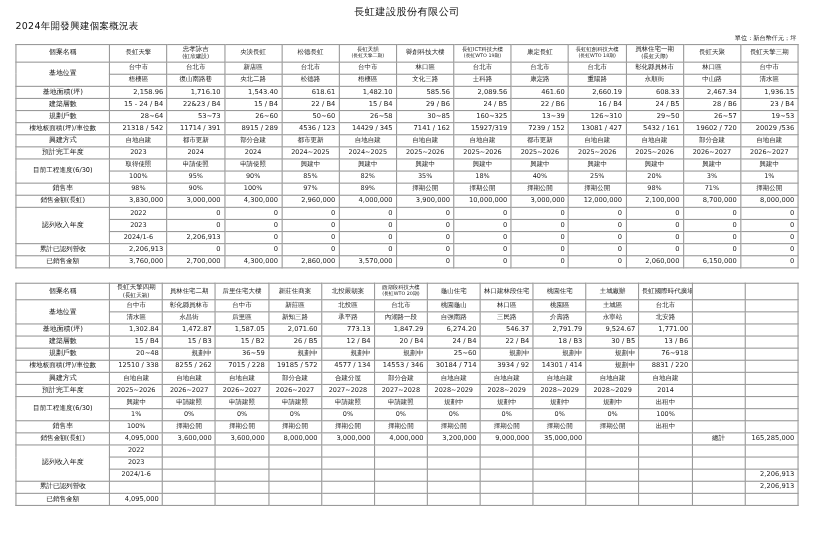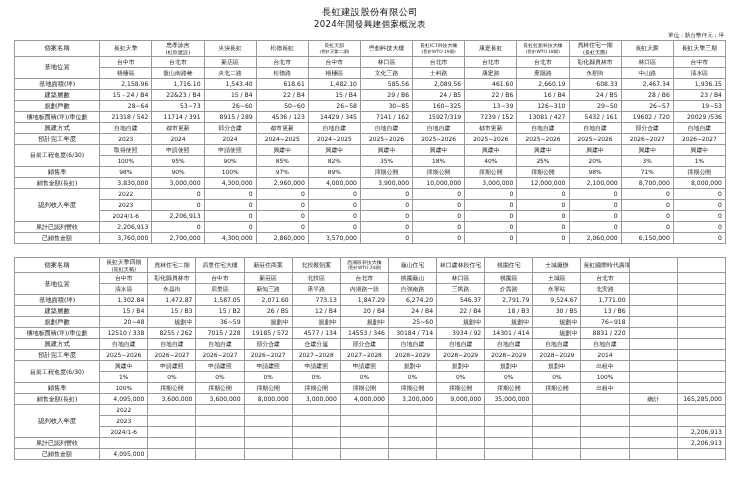--- a/index.html
+++ b/index.html
@@ -24,21 +24,21 @@
     padding: 5px 14px 0 14px;
   }
   .doc-title {
     text-align: center;
     font-size: 9.2px;
     line-height: 13px;
     letter-spacing: 0.4px;
     color: #111;
   }
   .doc-subtitle {
-    text-align: center;
+    text-align: left;
     font-size: 8.6px;
     line-height: 12px;
     letter-spacing: 0.3px;
     color: #111;
     margin-bottom: 1px;
   }
   .unit-note {
     text-align: right;
     font-size: 5.6px;
     line-height: 8px;

